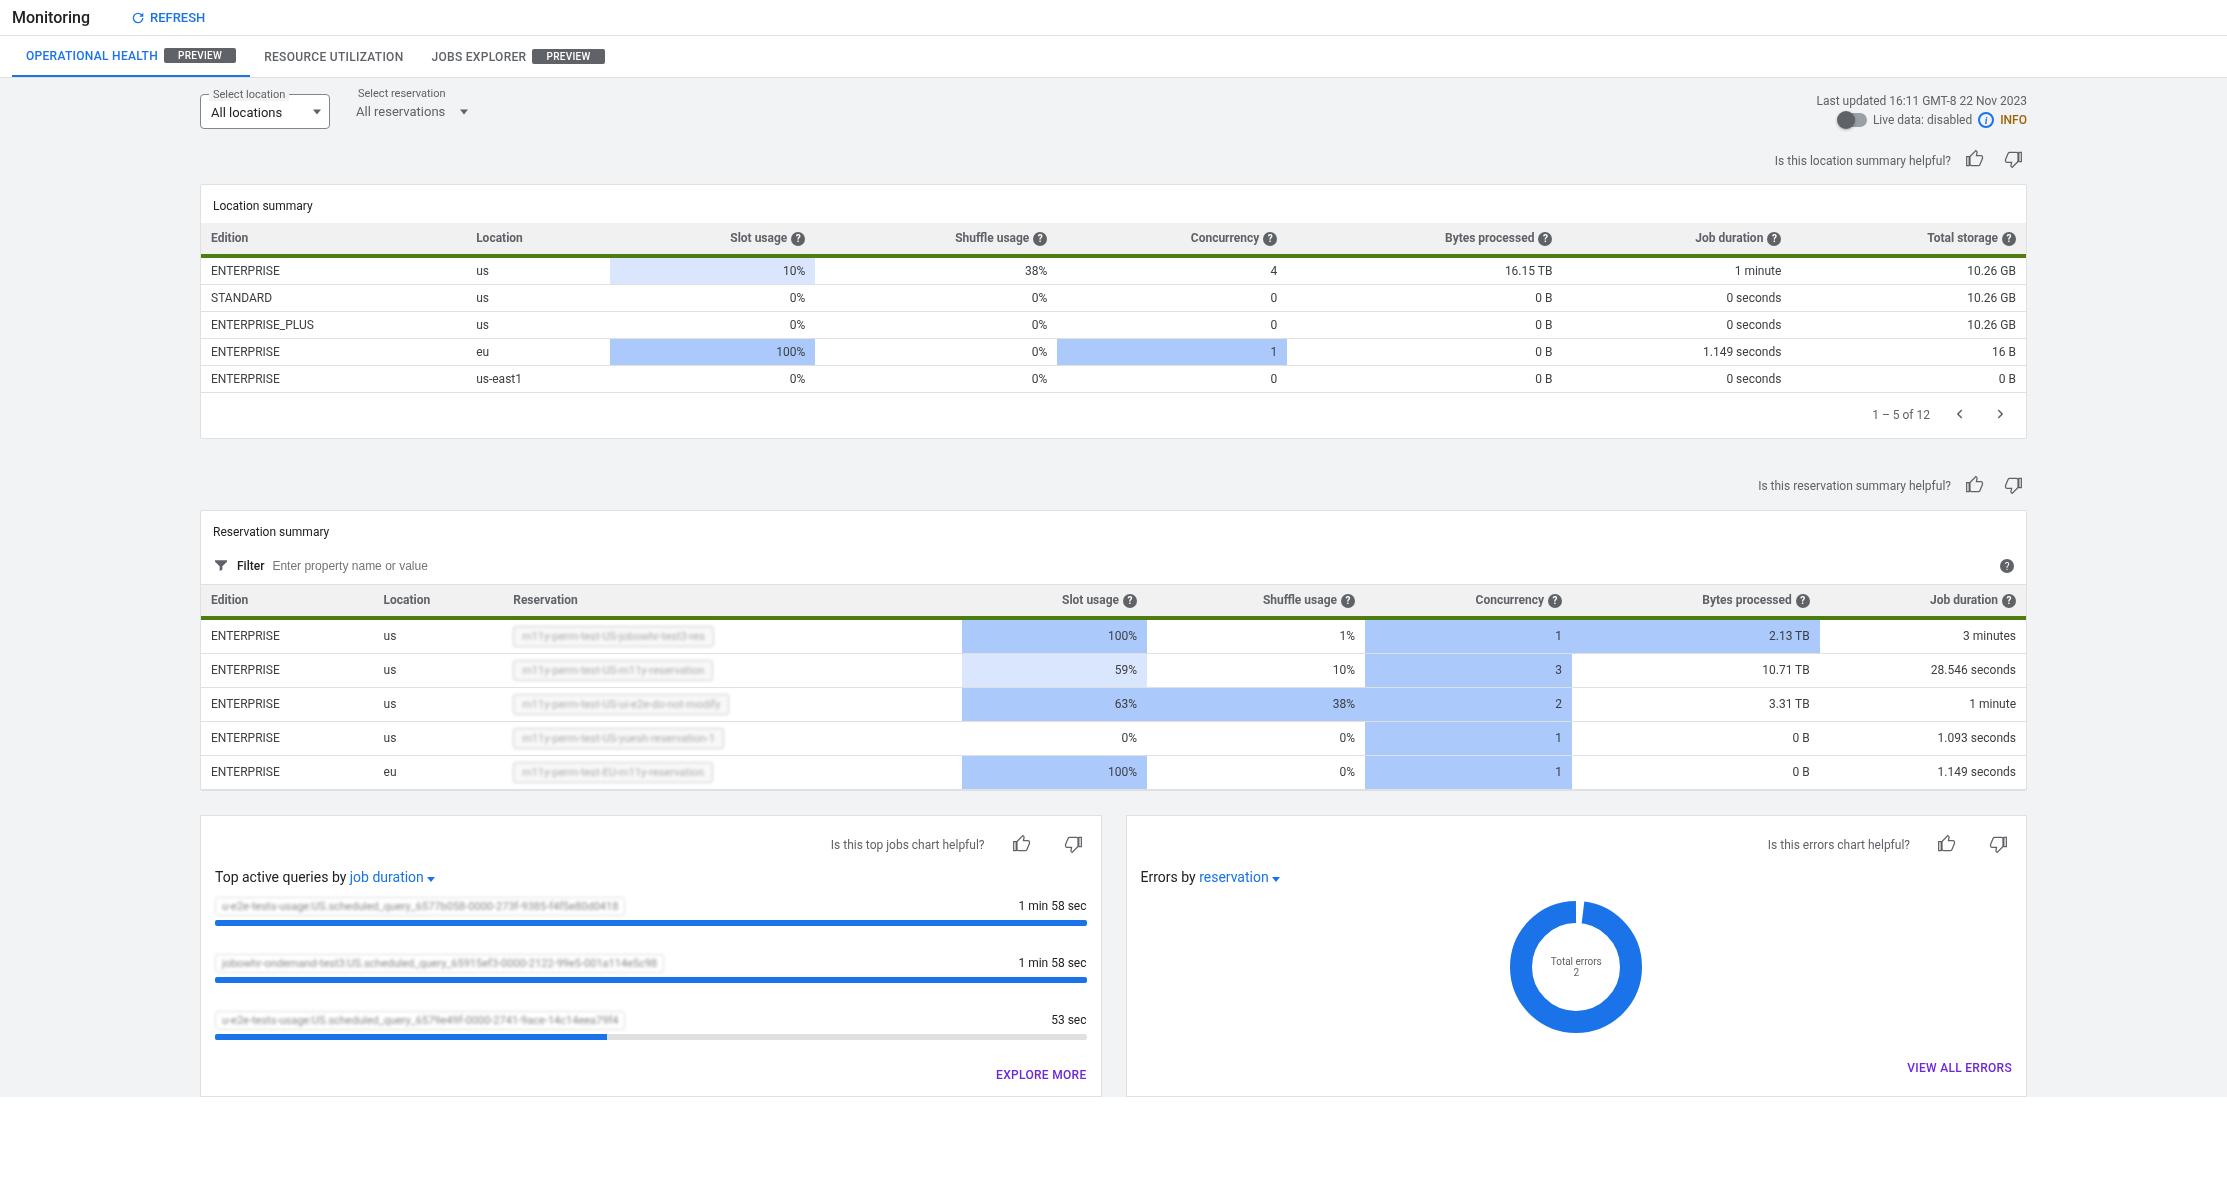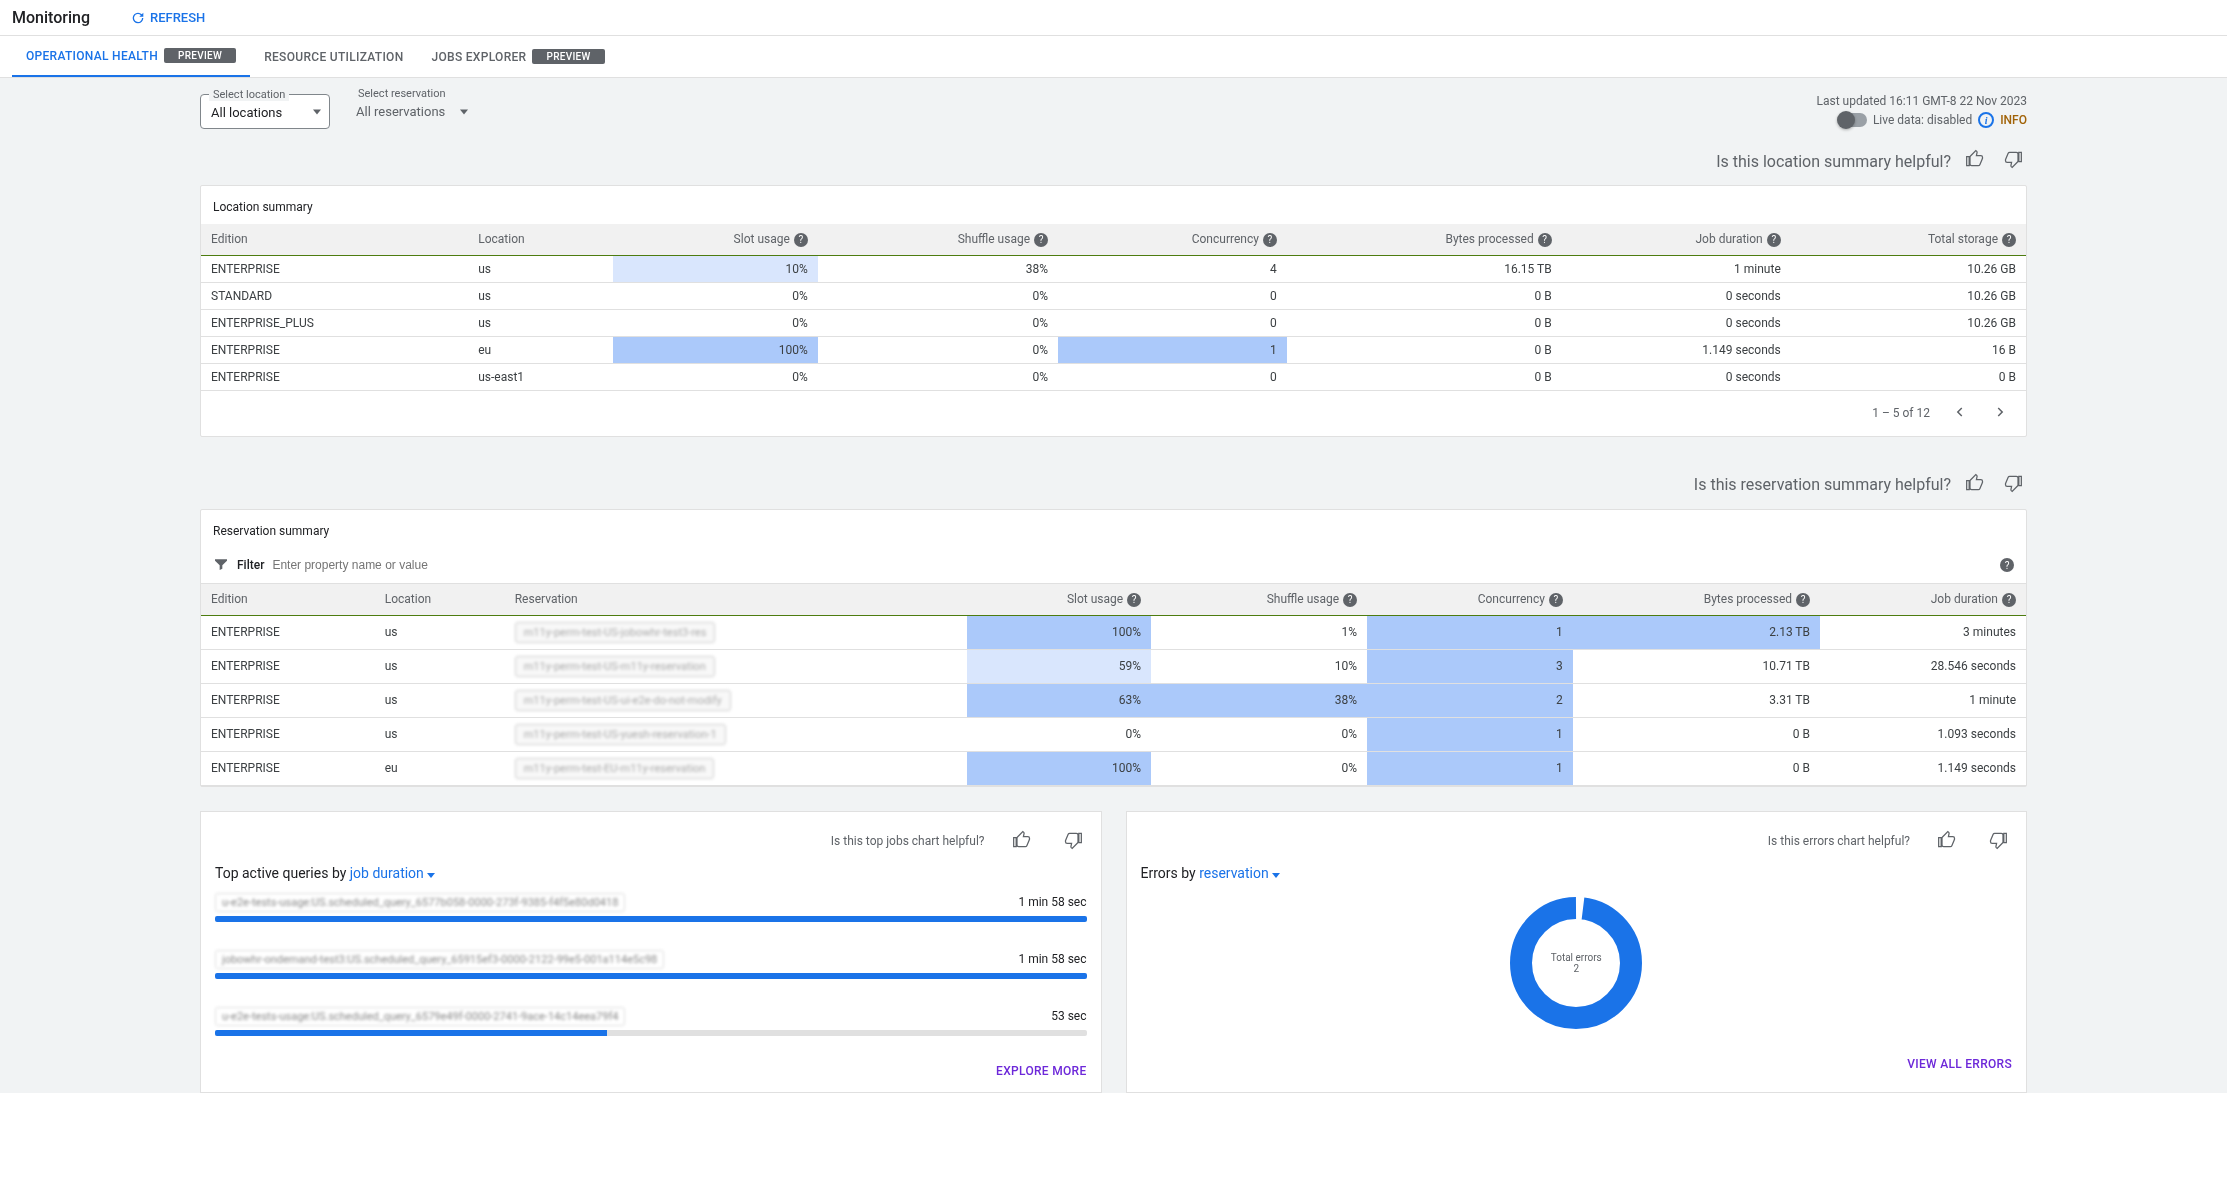--- a/index.html
+++ b/index.html
@@ -18,27 +18,27 @@
 .select-box { position: relative; border: 1px solid #80868b; border-radius: 4px; padding: 10px 30px 8px 10px; min-width: 130px; background: #fff; cursor: pointer; font-size: 13px; }
 .select-box.secondary { border: none; background: transparent; color: #5f6368; }
 .select-label { position: absolute; top: -7px; left: 8px; background: #f1f3f4; padding: 0 4px; font-size: 11px; color: #5f6368; }
 .select-box .caret { position: absolute; right: 8px; top: 50%; transform: translateY(-50%); }
 .meta-info { text-align: right; font-size: 12px; color: #5f6368; }
 .meta-row { display: flex; align-items: center; justify-content: flex-end; gap: 6px; margin-top: 4px; }
 .toggle { width: 28px; height: 14px; background: #9aa0a6; border-radius: 7px; position: relative; }
 .toggle::after { content: ''; position: absolute; left: -2px; top: -2px; width: 18px; height: 18px; background: #5f6368; border-radius: 50%; box-shadow: 0 1px 3px rgba(0,0,0,0.3); }
 .info-link { color: #a16207; font-weight: 500; display: flex; align-items: center; gap: 2px; cursor: pointer; }
 .info-icon-circle { width: 16px; height: 16px; border: 2px solid #1a73e8; border-radius: 50%; display: inline-flex; align-items: center; justify-content: center; font-size: 10px; font-weight: bold; color: #1a73e8; font-style: italic; font-family: serif; }
-.feedback-row { display: flex; justify-content: flex-end; align-items: center; padding: 8px 200px 8px 200px; gap: 10px; font-size: 16px; color: #5f6368; }
+.feedback-row { display: flex; justify-content: flex-end; align-items: center; padding: 8px 200px 8px 200px; gap: 10px; font-size: 12px; color: #5f6368; }
 .thumb-btn { cursor: pointer; padding: 4px; }
 .thumb-btn svg { width: 20px; height: 20px; fill: none; stroke: #5f6368; stroke-width: 1.5; }
 .section-card { background: #fff; margin: 0 200px 24px 200px; border: 1px solid #e0e0e0; border-radius: 2px; }
 .section-title { font-size: 12px; color: #202124; padding: 14px 12px 10px 12px; }
 table { width: 100%; border-collapse: collapse; }
-th { text-align: left; font-weight: 400; font-size: 12px; color: #5f6368; padding: 8px 10px; background: #f1f1f1; border-bottom: 1px solid #4d7c0f; }
+th { text-align: left; font-weight: 700; font-size: 12px; color: #5f6368; padding: 8px 10px; background: #f1f1f1; border-bottom: 4px solid #4d7c0f; }
 th.r, td.r { text-align: right; }
 td { padding: 6px 10px; font-size: 12px; border-bottom: 1px solid #e0e0e0; color: #3c4043; position: relative; }
 .help-icon { display: inline-flex; width: 14px; height: 14px; background: #5f6368; color: #fff; border-radius: 50%; font-size: 10px; align-items: center; justify-content: center; margin-left: 4px; vertical-align: middle; }
 .hm { position: relative; }
 .hm-bar { position: absolute; left: 0; top: 0; bottom: 0; }
 .hm .val { position: relative; z-index: 1; }
 .pager { display: flex; justify-content: flex-end; align-items: center; padding: 8px 12px; gap: 16px; font-size: 12px; color: #5f6368; }
 .pager-btn { cursor: pointer; padding: 4px; }
 .filter-bar { display: flex; align-items: center; padding: 8px 12px; border-bottom: 1px solid #e0e0e0; gap: 8px; }
 .filter-icon svg { width: 16px; height: 16px; fill: #5f6368; }

